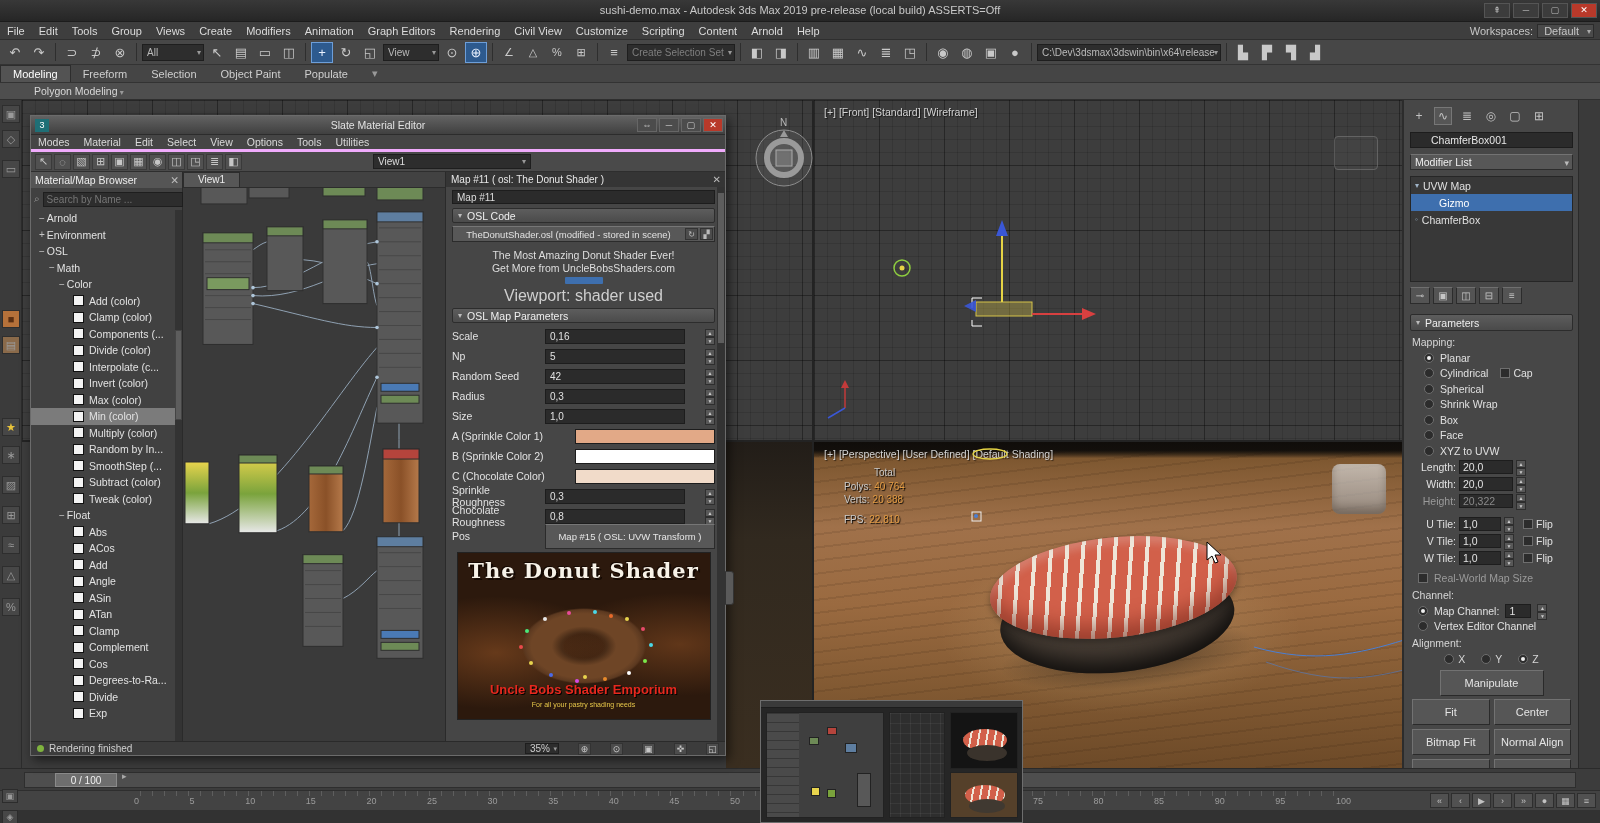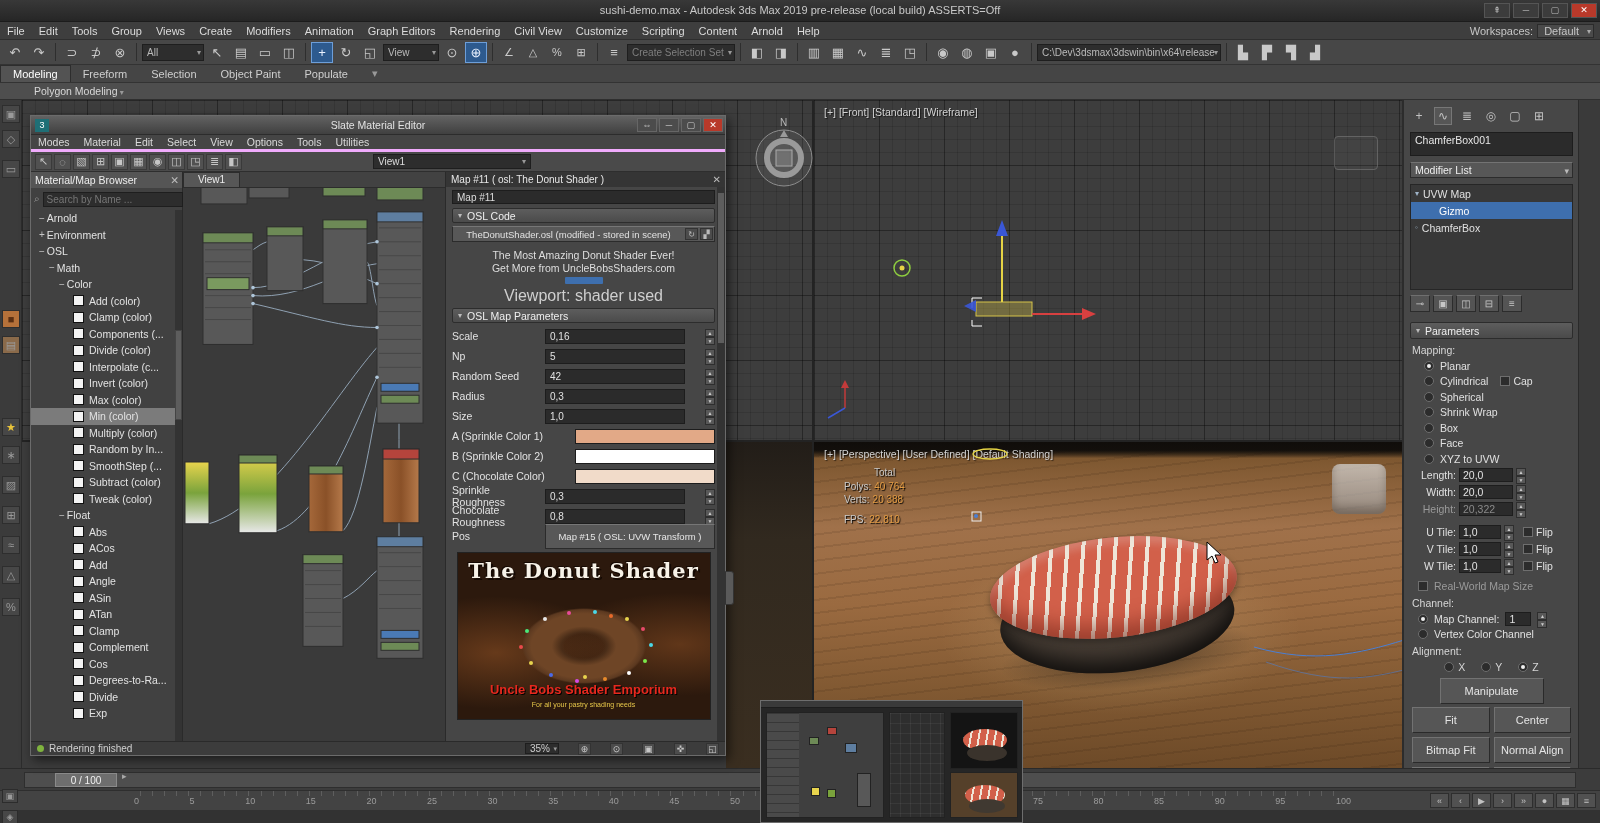--- a/index.html
+++ b/index.html
@@ -65,21 +65,21 @@
 .su-fish{position:absolute;left:28px;top:40px;width:248px;height:100px;border-radius:50%;background:repeating-linear-gradient(100deg,#efe6d8 0 4px,#d2604a 4px 16px);box-shadow:inset 0 -12px 20px rgba(110,35,22,.55),inset 0 6px 10px rgba(255,255,255,.25),0 3px 6px rgba(0,0,0,.35);overflow:hidden}
 .ghostbox{position:absolute;left:518px;top:22px;width:54px;height:50px;border-radius:8px;background:linear-gradient(#dedede,#939393);opacity:.7;box-shadow:inset 0 -6px 8px rgba(0,0,0,.3);z-index:2}
 .gcube{position:absolute;left:520px;top:36px;width:44px;height:34px;border:1px solid #8a8a8a;border-radius:4px;background:rgba(150,150,150,.15);opacity:.5;z-index:2}
 .vsvg{position:absolute;inset:0;z-index:4}
 
 
 .cmdpanel{position:absolute;left:1402px;top:100px;width:176px;height:668px;background:#474747;border-left:2px solid #2c2c2c;padding:4px 5px 0 6px;font-size:10.5px;overflow:hidden}
 .cp-tabs{display:flex;gap:6px;height:24px;align-items:center;margin-bottom:4px}
 .cp-tab{width:18px;height:18px;display:flex;align-items:center;justify-content:center;color:#c2c2c2;font-size:12px}
 .cp-tab.active{background:#565656;border:1px solid #777}
-.cp-namefield{background:#2b2b2b;border:1px solid #1d1d1d;color:#e6e6e6;height:24px;line-height:15px;padding:0 4px;margin-bottom:6px}
+.cp-namefield{background:#2b2b2b;border:1px solid #1d1d1d;color:#e6e6e6;height:16px;line-height:15px;padding:0 20px;margin-bottom:6px}
 .cp-dd{background:#575757;border:1px solid #2c2c2c;border-top-color:#737373;height:16px;line-height:15px;padding:0 4px;position:relative;margin-bottom:6px;color:#eee}
 .cp-dd:after{content:"▾";position:absolute;right:3px;top:1px;font-size:9px;color:#bbb}
 .stack{background:#383838;border:1px solid #262626;height:106px;margin-bottom:5px}
 .srow{height:17px;display:flex;align-items:center;padding:0 4px;color:#e0e0e0;gap:4px}
 .srow .mic{color:#9fb4c8;font-size:8px}
 .srow.sel{background:#3e6fae;color:#fff}
 .srow.sub{padding-left:28px}
 .stkbtns{display:flex;gap:3px;margin-bottom:10px}
 .stkbtn{width:20px;height:17px;background:#545454;border:1px solid #2c2c2c;border-top-color:#6f6f6f;color:#c6c6c6;font-size:10px;display:flex;align-items:center;justify-content:center}
 .rollout{height:17px;background:linear-gradient(#5d5d5d,#4a4a4a);border:1px solid #2c2c2c;border-radius:2px;display:flex;align-items:center;padding:0 5px;color:#eee;margin-bottom:5px}
@@ -521,21 +521,21 @@
         <span class="rd on"></span>
         <span>Map Channel:</span>
         <span class="nfield" style="width:26px">1</span>
         <span class="sp">
           <span>▲</span>
           <span>▼</span>
         </span>
       </div>
     <div class="radio-row" style="padding-left:8px">
         <span class="rd"></span>
-        <span>Vertex Color Channel</span>
+        <span>Vertex Editor Channel</span>
       </div>
     <div class="cp-sec">Alignment:</div>
     <div class="axes">
       <span class="ax">
           <span class="rd"></span>
           <span>X</span>
         </span>
       <span class="ax">
           <span class="rd"></span>
           <span>Y</span>

